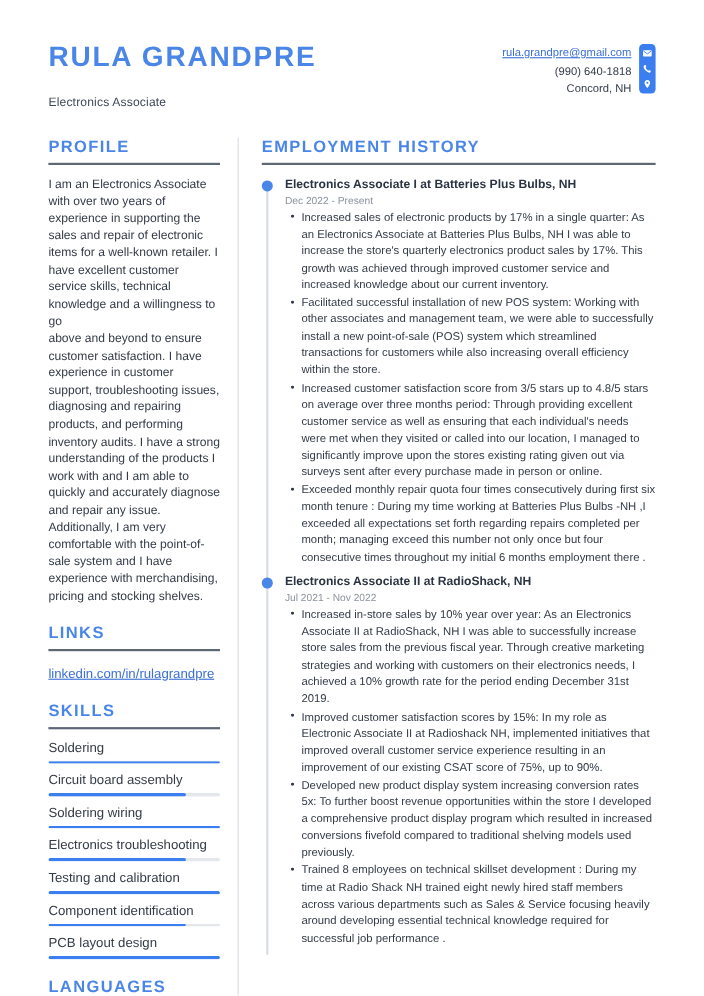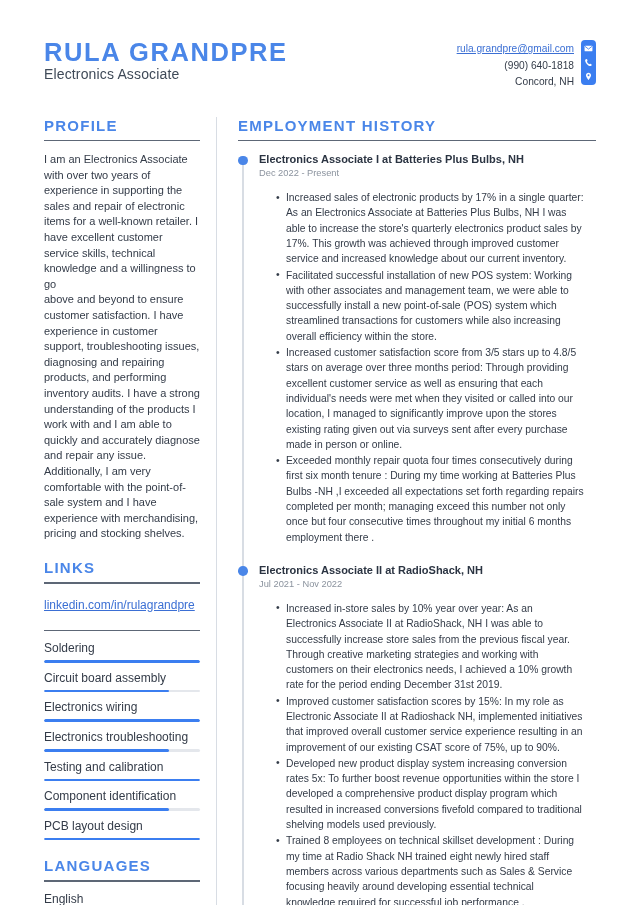--- a/index.html
+++ b/index.html
@@ -34,23 +34,23 @@
   .identity { padding-top: 4px; }
   .name {
     font-size: 25.5px;
     font-weight: bold;
     color: #4a86e8;
     letter-spacing: 1.6px;
     line-height: 1.1;
     white-space: nowrap;
   }
   .job-title {
-    font-size: 14px;
+    font-size: 11px;
     color: #3f4a58;
-    margin-top: 0;
+    margin-top: 21px;
     letter-spacing: 0.15px;
   }
 
   .contact-wrap {
     display: flex;
     align-items: flex-start;
     gap: 7px;
     padding-top: 6px;
   }
   .contact-lines {
@@ -186,21 +186,21 @@
     color: #2b3442;
     line-height: 14px;
   }
   .job-dates {
     font-size: 9.3px;
     color: #8b939e;
     margin-top: 2px;
     margin-bottom: 4px;
   }
   .job-bullets {
-    margin: 12px;
+    margin: 0;
     padding-left: 15px;
     list-style: none;
   }
   .job-bullets li {
     position: relative;
     font-size: 10.3px;
     line-height: 15.3px;
     color: #333b48;
     margin-bottom: 1px;
   }
@@ -263,36 +263,37 @@
 above and beyond to ensure customer satisfaction. I have experience in customer support, troubleshooting issues, diagnosing and repairing products, and performing inventory audits. I have a strong understanding of the products I work with and I am able to quickly and accurately diagnose and repair any issue. Additionally, I am very comfortable with the point-of-sale system and I have experience with merchandising, pricing and stocking shelves.</div>
       </div>
 
       <div class="section">
         <div class="section-title">LINKS</div>
         <div class="section-rule"></div>
         <a class="link-item" href="#">linkedin.com/in/rulagrandpre</a>
       </div>
 
       <div class="section">
+        <div class="section-title">SKILLS</div>
         <div class="section-rule"></div>
 
         <div class="bar-item">
           <div class="bar-label">Soldering</div>
           <div class="bar-track">
             <div class="bar-fill" style="width: 100%;"></div>
           </div>
         </div>
         <div class="bar-item">
           <div class="bar-label">Circuit board assembly</div>
           <div class="bar-track">
             <div class="bar-fill" style="width: 80%;"></div>
           </div>
         </div>
         <div class="bar-item">
-          <div class="bar-label">Electronics wiring</div>
+          <div class="bar-label">Soldering wiring</div>
           <div class="bar-track">
             <div class="bar-fill" style="width: 100%;"></div>
           </div>
         </div>
         <div class="bar-item">
           <div class="bar-label">Electronics troubleshooting</div>
           <div class="bar-track">
             <div class="bar-fill" style="width: 80%;"></div>
           </div>
         </div>

